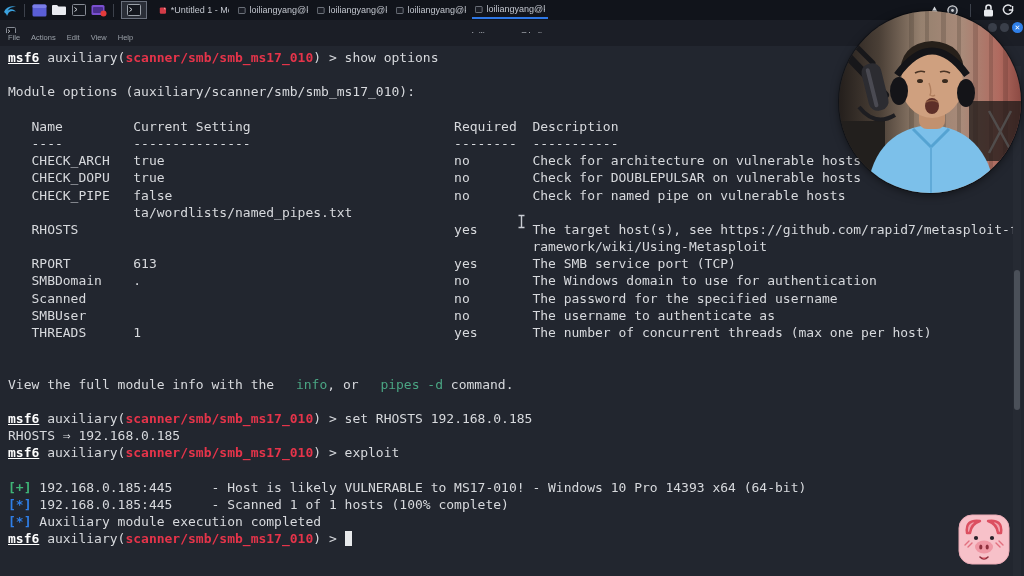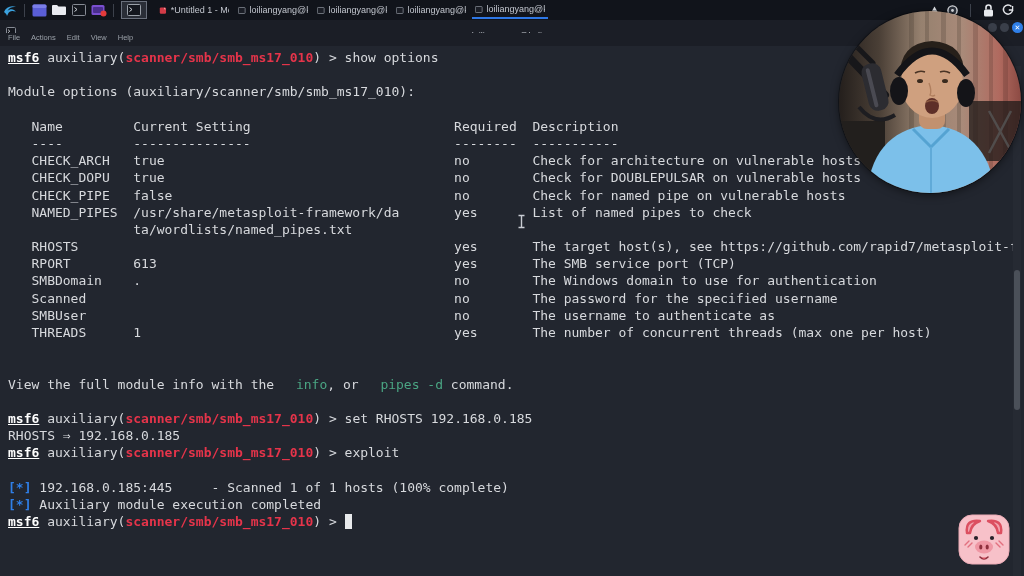--- a/index.html
+++ b/index.html
@@ -178,36 +178,37 @@
     <div class="termbody" id="term-container">
         <div class="tline"><span class="sg-p">msf6</span><span class="sg-fg"> auxiliary(</span><span class="sg-red">scanner/smb/smb_ms17_010</span><span class="sg-fg">) &gt; show options</span></div>
         <div class="tline"></div>
         <div class="tline"><span class="sg-fg">Module options (auxiliary/scanner/smb/smb_ms17_010):</span></div>
         <div class="tline"></div>
         <div class="tline"><span class="sg-fg">   Name         Current Setting                          Required  Description</span></div>
         <div class="tline"><span class="sg-fg">   ----         ---------------                          --------  -----------</span></div>
         <div class="tline"><span class="sg-fg">   CHECK_ARCH   true                                     no        Check for architecture on vulnerable hosts</span></div>
         <div class="tline"><span class="sg-fg">   CHECK_DOPU   true                                     no        Check for DOUBLEPULSAR on vulnerable hosts</span></div>
         <div class="tline"><span class="sg-fg">   CHECK_PIPE   false                                    no        Check for named pipe on vulnerable hosts</span></div>
-        <div class="tline"><span class="sg-fg">   NAMED_PIPES  /usr/share/metasploit-framework/da       yes       List of named pipes to check</span></div>
         <div class="tline"><span class="sg-fg">                ta/wordlists/named_pipes.txt</span></div>
         <div class="tline"><span class="sg-fg">   RHOSTS                                                yes       The target host(s), see https://github.com/rapid7/metasploit-f</span></div>
+        <div class="tline"><span class="sg-fg">                                                                   ramework/wiki/Using-Metasploit</span></div>
         <div class="tline"><span class="sg-fg">   RPORT        613                                      yes       The SMB service port (TCP)</span></div>
         <div class="tline"><span class="sg-fg">   SMBDomain    .                                        no        The Windows domain to use for authentication</span></div>
         <div class="tline"><span class="sg-fg">   Scanned                                               no        The password for the specified username</span></div>
         <div class="tline"><span class="sg-fg">   SMBUser                                               no        The username to authenticate as</span></div>
         <div class="tline"><span class="sg-fg">   THREADS      1                                        yes       The number of concurrent threads (max one per host)</span></div>
         <div class="tline"></div>
         <div class="tline"></div>
         <div class="tline"><span class="sg-fg">View the full module info with the </span><span class="sg-tea">info</span><span class="sg-fg">, or </span><span class="sg-tea">pipes -d</span><span class="sg-fg"> command.</span></div>
         <div class="tline"></div>
         <div class="tline"><span class="sg-p">msf6</span><span class="sg-fg"> auxiliary(</span><span class="sg-red">scanner/smb/smb_ms17_010</span><span class="sg-fg">) &gt; set RHOSTS 192.168.0.185</span></div>
         <div class="tline"><span class="sg-fg">RHOSTS ⇒ 192.168.0.185</span></div>
         <div class="tline"><span class="sg-p">msf6</span><span class="sg-fg"> auxiliary(</span><span class="sg-red">scanner/smb/smb_ms17_010</span><span class="sg-fg">) &gt; exploit</span></div>
         <div class="tline"></div>
+        <div class="tline"><span class="sg-grn">[+]</span><span class="sg-fg"> 192.168.0.185:445     - Host is likely VULNERABLE to MS17-010! - Windows 10 Pro 14393 x64 (64-bit)</span></div>
         <div class="tline"><span class="sg-blu">[*]</span><span class="sg-fg"> 192.168.0.185:445     - Scanned 1 of 1 hosts (100% complete)</span></div>
         <div class="tline"><span class="sg-blu">[*]</span><span class="sg-fg"> Auxiliary module execution completed</span></div>
         <div class="tline"><span class="sg-p">msf6</span><span class="sg-fg"> auxiliary(</span><span class="sg-red">scanner/smb/smb_ms17_010</span><span class="sg-fg">) &gt; </span><span class="sg-cur"> </span></div>
       </div>
     <div class="scroll-track"></div>
     <div class="scroll-thumb"></div>
   </div>
 
   <div class="webcam">
     <svg width="182" height="182" viewBox="0 0 182 182">

